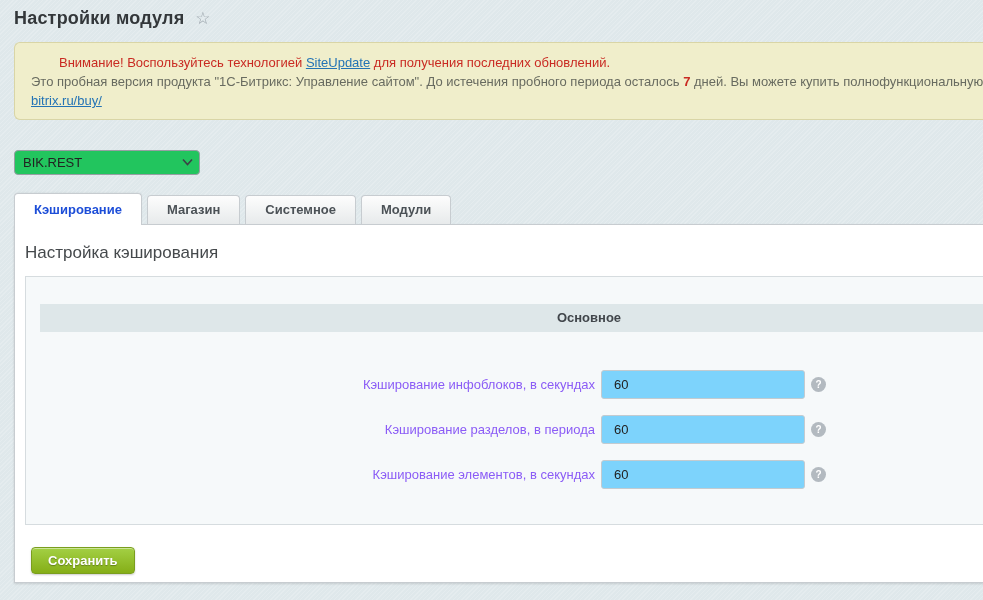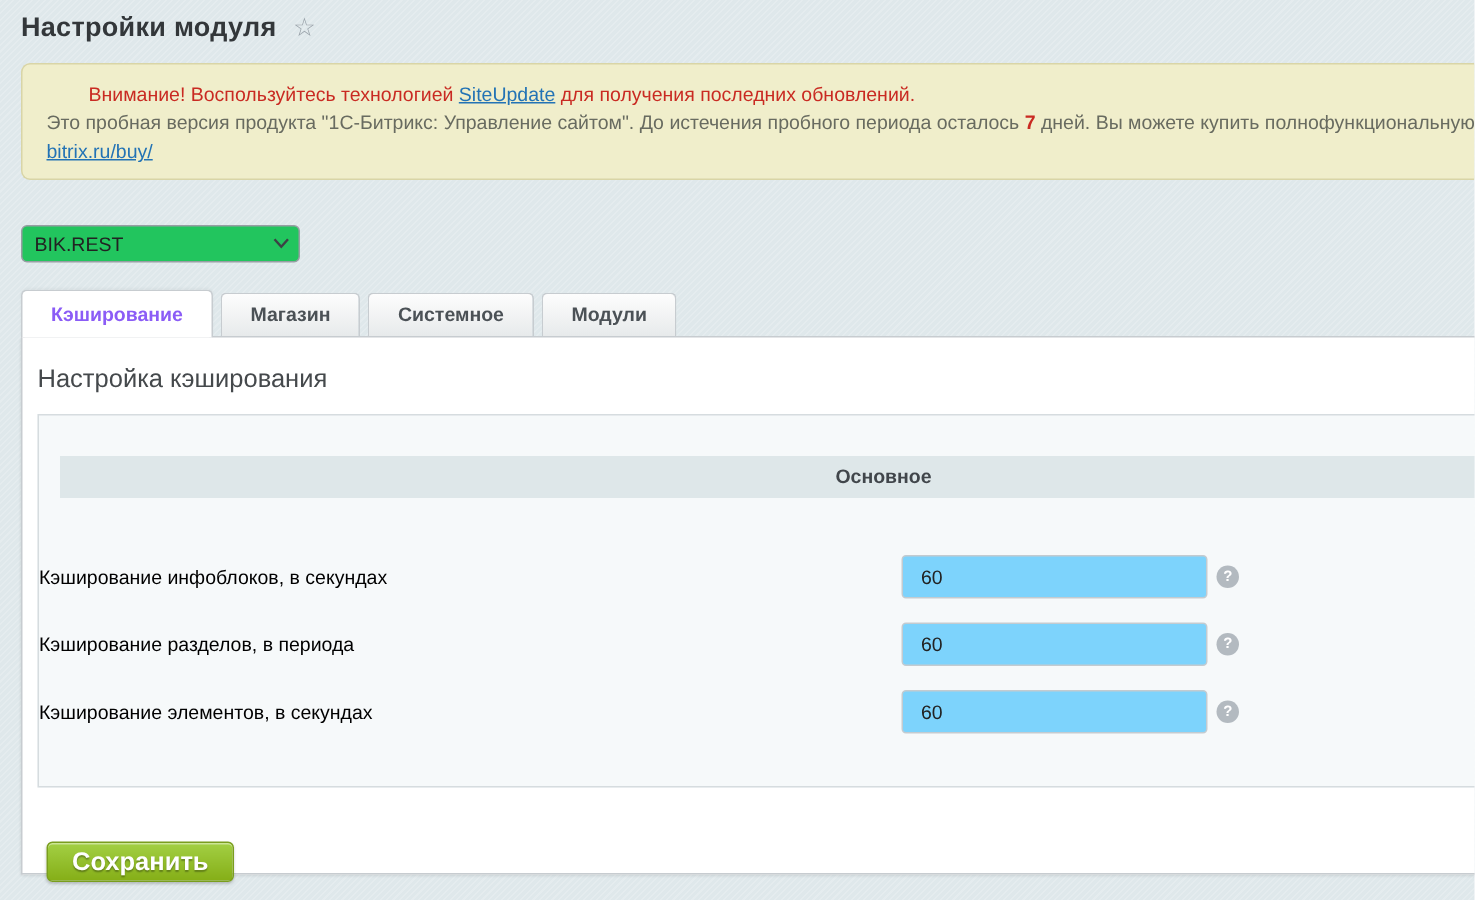--- a/index.html
+++ b/index.html
@@ -45,21 +45,21 @@
   
   .tabs { position:absolute; left:14px; top:192px; height:32px; display:flex; align-items:flex-end; z-index:3; }
   .tab {
     height:29px; line-height:27px; padding:0 19px; margin-right:5px;
     border:1px solid #c7ccd0; border-bottom:none; border-radius:4px 4px 0 0;
     background:linear-gradient(#fdfdfd,#e7eaeb);
     font-size:13px; font-weight:bold; color:#4b5156; cursor:pointer;
   }
   .tab.active {
     height:32px; line-height:31px; margin-bottom:-1px;
-    background:#fff; color:#8b5cf6;
+    background:#fff; color:#1d4ed8;
     box-shadow:0 -1px 2px rgba(0,0,0,.04);
   }
 
   
   .content {
     position:absolute; left:14px; top:224px; width:971px; height:359px;
     background:#fff; border:1px solid #c7ccd0; border-right:none;
     box-shadow:0 1px 2px rgba(0,0,0,.12);
     z-index:1;
   }
@@ -76,47 +76,46 @@
   .section-bar {
     margin:27px 14px 0 14px; height:28px;
     background:#dee7e9;
     text-align:center; line-height:28px;
     font-size:13px; font-weight:bold; color:#41464b;
   }
   .rows { margin-top:38px; }
   .form-row { position:relative; height:45px; }
   .row-label {
     position:absolute; left:0; top:0; width:569px; height:29px; line-height:29px;
-    text-align:left; font-size:13px; color:#000000;
+    text-align:right; font-size:13px; color:#8b5cf6;
   }
   .row-input {
     position:absolute; left:575px; top:0; width:204px; height:29px;
     background:#7dd3fc; border:1px solid #c3cbd0; border-radius:3px;
     padding:0 8px 0 12px; font-size:13px; color:#222;
     font-family:"Liberation Sans", sans-serif;
   }
   .help-icon {
     position:absolute; left:785px; top:7px; width:15px; height:15px;
     background:#b3bac0; border-radius:50%;
     color:#fff; font-size:10px; font-weight:bold; line-height:15px; text-align:center;
     cursor:pointer;
   }
 
   
   .save-btn {
     position:absolute; left:16px; top:322px;
     min-width:86px; height:27px; padding:0 16px;
     background:linear-gradient(#a3d044,#85ae17);
     border:1px solid #7a9e1e; border-radius:4px;
-    color:#fff; font-size:17px; font-weight:bold;
+    color:#fff; font-size:13px; font-weight:bold;
     text-shadow:0 1px 1px rgba(0,0,0,.3);
     box-shadow:inset 0 1px 0 rgba(255,255,255,.45), 0 1px 2px rgba(0,0,0,.2);
     cursor:pointer;
     font-family:"Liberation Sans", sans-serif;
-    margin-top:14px;
   }
 </style>
 </head>
 <body>
 
 <div class="page-header">
   <div class="page-title">Настройки модуля</div>
   <div class="star">☆</div>
 </div>
 

